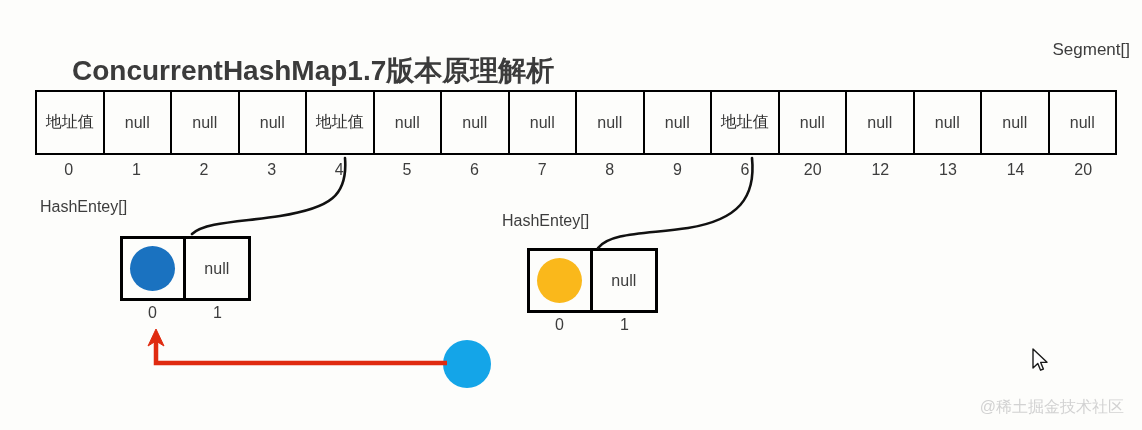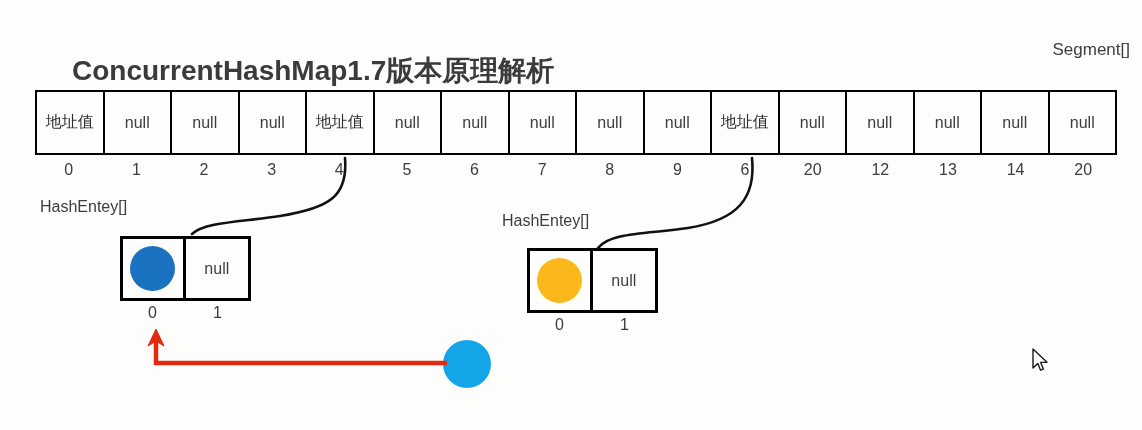--- a/index.html
+++ b/index.html
@@ -245,14 +245,15 @@
     <path d="M 752 158 C 756 198, 738 220, 688 228 C 648 234, 610 232, 598 248" fill="none" stroke="#111111" stroke-width="2.6" stroke-linecap="round"></path>
 
     <path d="M 447 363 L 156 363 L 156 340" fill="none" stroke="#e02b10" stroke-width="4.5" stroke-linecap="butt" stroke-linejoin="miter"></path>
     <path d="M 156 329 L 148 346 L 156 341 L 164 346 Z" fill="#e02b10" stroke="#e02b10" stroke-width="1"></path>
   </svg>
 
   <svg id="cursor" viewBox="0 0 18 26">
     <path d="M2,1 L2,20 L6.8,15.4 L9.6,22.2 L12.4,21 L9.7,14.4 L16,14.2 Z" fill="#ffffff" stroke="#1a1a1a" stroke-width="1.4" stroke-linejoin="round"></path>
   </svg>
 
+  <div id="watermark">@稀土掘金技术社区</div>
 
 </div>
 
 </body></html>

